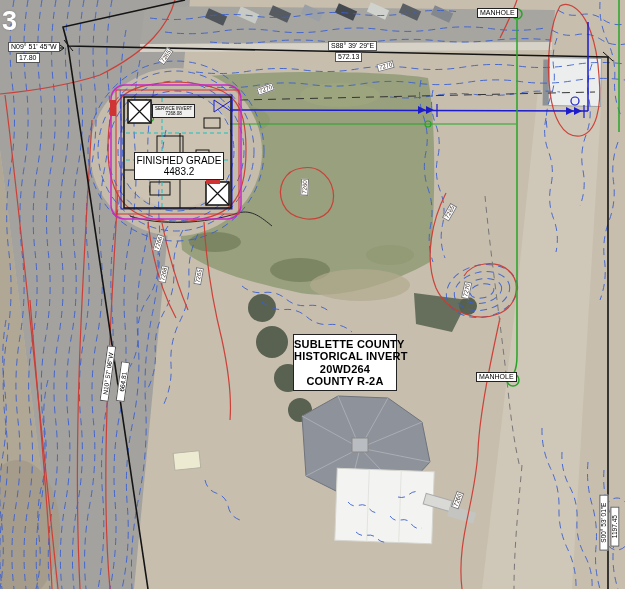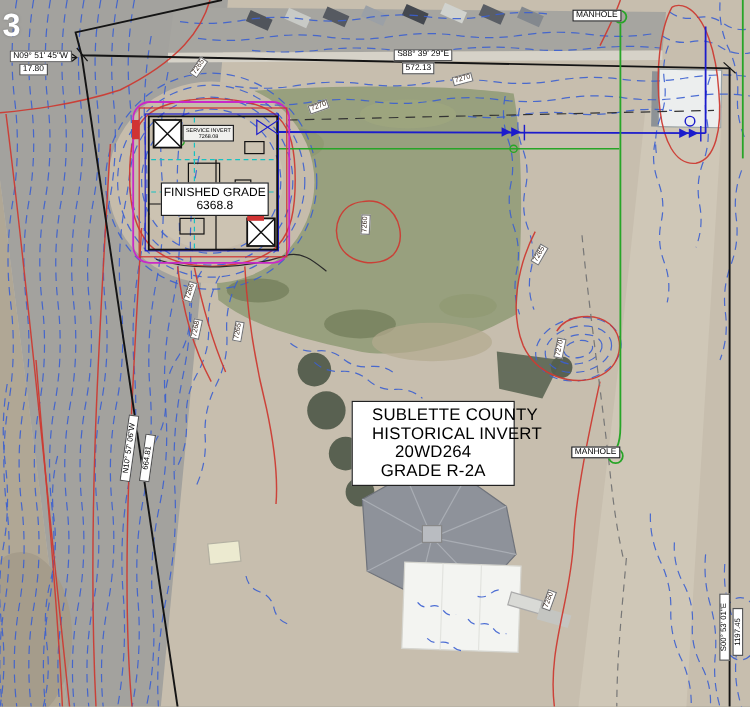--- a/index.html
+++ b/index.html
@@ -16,21 +16,21 @@
   .cyn{stroke:#16c2c2;stroke-width:1;fill:none;stroke-dasharray:4 3;}
   .kdash{stroke:#333;stroke-width:1;fill:none;stroke-dasharray:8 6;}
   .gdash{stroke:#777;stroke-width:1;fill:none;stroke-dasharray:6 5;}
   
   .lbl{position:absolute;background:var(--label_bg,#fff);border:1px solid #222;color:#000;
        text-align:center;white-space:nowrap;line-height:1.12;z-index:5;}
   .lbl.noB{border:1px solid #555;}
   .rot{transform-origin:center center;}
   #lbl-finished-grade{left:134px;top:136px;width:88px;font-size:10px;padding:2px 0;margin-top:16px;}
   #lbl-service-invert{left:152px;top:104px;font-size:4.5px;padding:1px 2px;background:#f0f0ee;}
-  #lbl-parcel{left:293px;top:334px;width:102px;font-size:14px;font-weight:400;padding:3px 16px;letter-spacing:.2px;}
+  #lbl-parcel{left:293px;top:334px;width:102px;font-size:11px;font-weight:700;padding:3px 0;letter-spacing:.2px;}
   #lbl-manhole-top{left:477px;top:8px;font-size:7px;padding:0 2px;}
   #lbl-manhole-east{left:476px;top:372px;font-size:7px;padding:0 2px;}
   #lbl-brg-nw{left:8px;top:42px;font-size:7px;padding:0 2px;}
   #lbl-dst-nw{left:16px;top:53px;font-size:7px;padding:0 2px;}
   #lbl-brg-n{left:328px;top:41px;font-size:7px;padding:0 2px;}
   #lbl-dst-n{left:335px;top:52px;font-size:7px;padding:0 2px;}
   #lbl-brg-w{left:80px;top:369px;width:54px;font-size:6.5px;transform:rotate(-82deg);}
   #lbl-dst-w{left:103px;top:377px;width:38px;font-size:6.5px;transform:rotate(-82deg);}
   #lbl-brg-e{left:576px;top:518px;width:54px;font-size:6.5px;transform:rotate(-90deg);}
   #lbl-dst-e{left:595px;top:522px;width:38px;font-size:6.5px;transform:rotate(-90deg);}
@@ -243,33 +243,33 @@
   <div class="lbl noB" id="lbl-dst-nw">17.80</div>
   <div class="lbl noB" id="lbl-brg-n">S88° 39' 29"E</div>
   <div class="lbl noB" id="lbl-dst-n">572.13</div>
   <div class="lbl noB rot" id="lbl-brg-w">N10° 57' 06"W</div>
   <div class="lbl noB rot" id="lbl-dst-w">664.81</div>
   <div class="lbl noB rot" id="lbl-brg-e">S00° 53' 01"E</div>
   <div class="lbl noB rot" id="lbl-dst-e">1197.45</div>
 
   <div class="lbl" id="lbl-finished-grade">
     <div>FINISHED GRADE</div>
-    <div>6368.8</div>
+    <div>4483.2</div>
   </div>
 
   <div class="lbl" id="lbl-service-invert">
     <div>SERVICE INVERT</div>
     <div>7268.08</div>
   </div>
 
   <div class="lbl" id="lbl-parcel">
     <div>SUBLETTE COUNTY</div>
     <div>HISTORICAL INVERT</div>
     <div>20WD264</div>
-    <div>GRADE R-2A</div>
+    <div>COUNTY R-2A</div>
   </div>
 <div class="lbl-sm" style="left: 157px; top: 52px; transform: rotate(-55deg);">7265</div>
     <div class="lbl-sm" style="left: 257px; top: 85px; transform: rotate(-20deg);">7270</div>
     <div class="lbl-sm" style="left: 377px; top: 62px; transform: rotate(-15deg);">7270</div>
     <div class="lbl-sm" style="left: 150px; top: 239px; transform: rotate(-72deg);">7266</div>
     <div class="lbl-sm" style="left: 155px; top: 270px; transform: rotate(-78deg);">7268</div>
     <div class="lbl-sm" style="left: 190px; top: 272px; transform: rotate(-80deg);">7265</div>
     <div class="lbl-sm" style="left: 296px; top: 183px; transform: rotate(-87deg);">7260</div>
     <div class="lbl-sm" style="left: 441px; top: 208px; transform: rotate(-60deg);">7265</div>
     <div class="lbl-sm" style="left: 458px; top: 286px; transform: rotate(-78deg);">7270</div>

